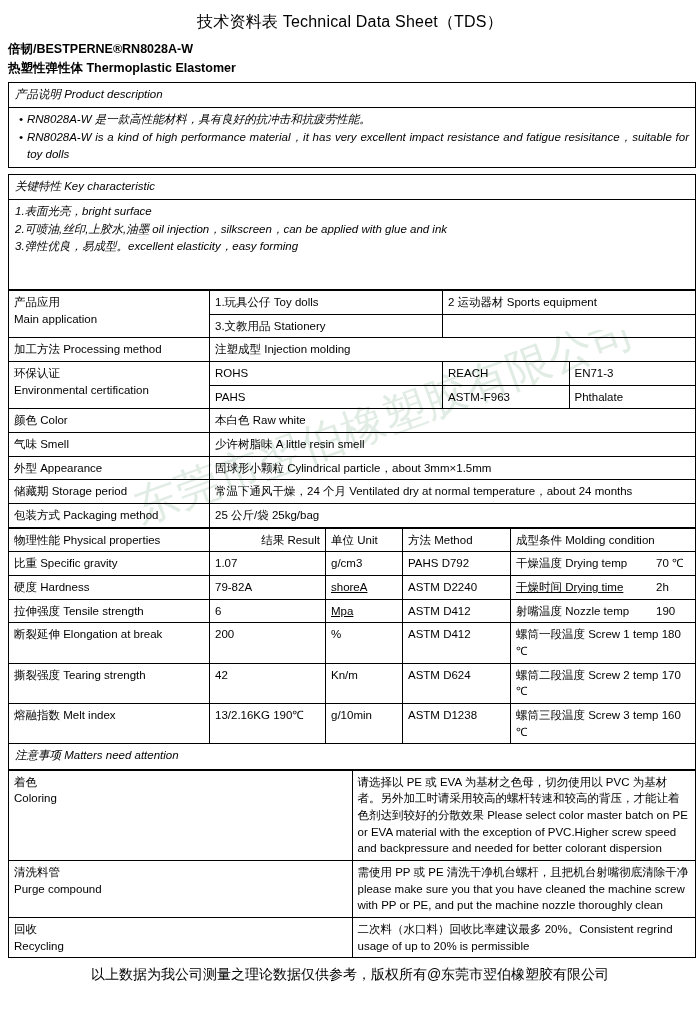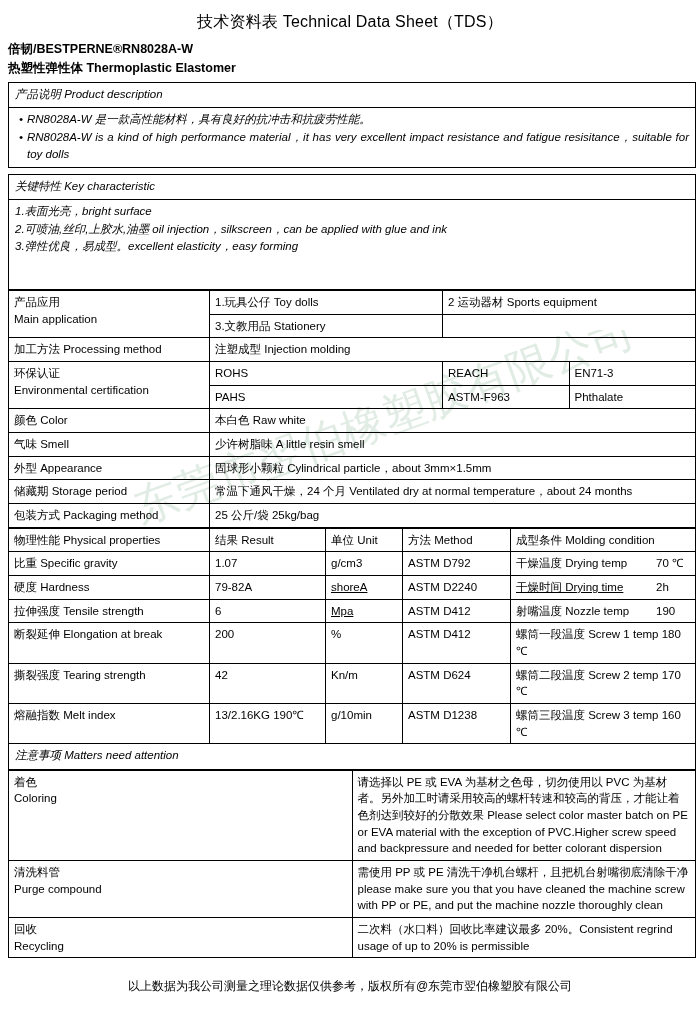--- a/index.html
+++ b/index.html
@@ -81,22 +81,22 @@
     text-justify: inter-word;
   }
   .u {
     text-decoration: underline;
     margin-top: 20px;
   }
   .spacer-line { height: 15px; }
   .small-gap { height: 6px; }
   .footer {
     text-align: center;
-    font-size: 12px;
-    margin: 20px 0 4px 0;
+    font-size: 14px;
+    margin: 8px 0 4px 0;
   }
   .watermark {
     position: absolute;
     left: 0;
     top: 330px;
     width: 700px;
     height: 300px;
     pointer-events: none;
     overflow: hidden;
     z-index: 0;
@@ -209,31 +209,31 @@
         <td>包装方式 Packaging method</td>
         <td colspan="3">25 公斤/袋 25kg/bag</td>
       </tr>
     </tbody>
       </table>
 
     <table class="block" style="border-top:none;">
       <tbody>
           <tr>
         <th style="width:190px;">物理性能 Physical properties</th>
-        <th style="width:105px;">结果 Result</th>
+        <th style="width:105px;text-align:right;">结果 Result</th>
         <th style="width:66px;">单位 Unit</th>
         <th style="width:97px;">方法 Method</th>
         <th>成型条件 Molding condition</th>
       </tr>
 
       <tr>
         <td>比重 Specific gravity</td>
         <td>1.07</td>
         <td>g/cm3</td>
-        <td>ASTM D792</td>
+        <td>PAHS D792</td>
         <td>
           <span style="display:inline-block;width:140px;">干燥温度 Drying temp</span><span>70 ℃</span>
         </td>
       </tr>
 
       <tr>
         <td>硬度 Hardness</td>
         <td>79-82A</td>
         <td class="u">shoreA</td>
         <td>ASTM D2240</td>

